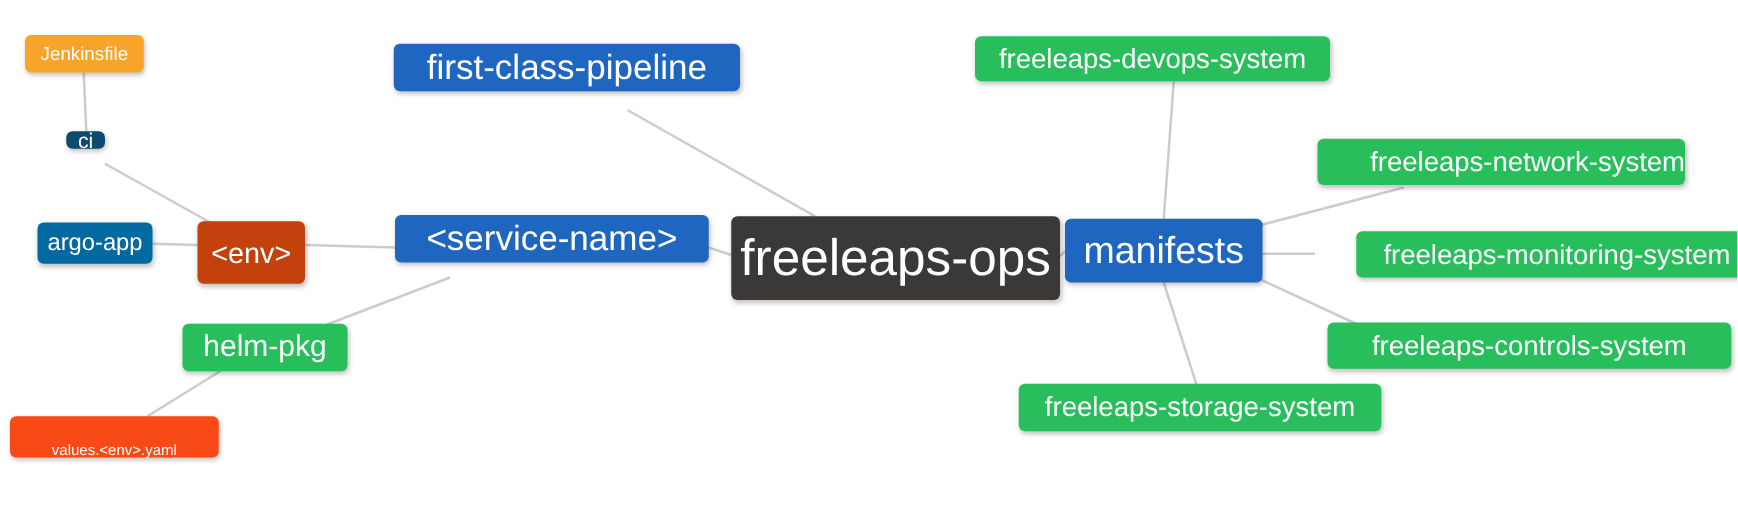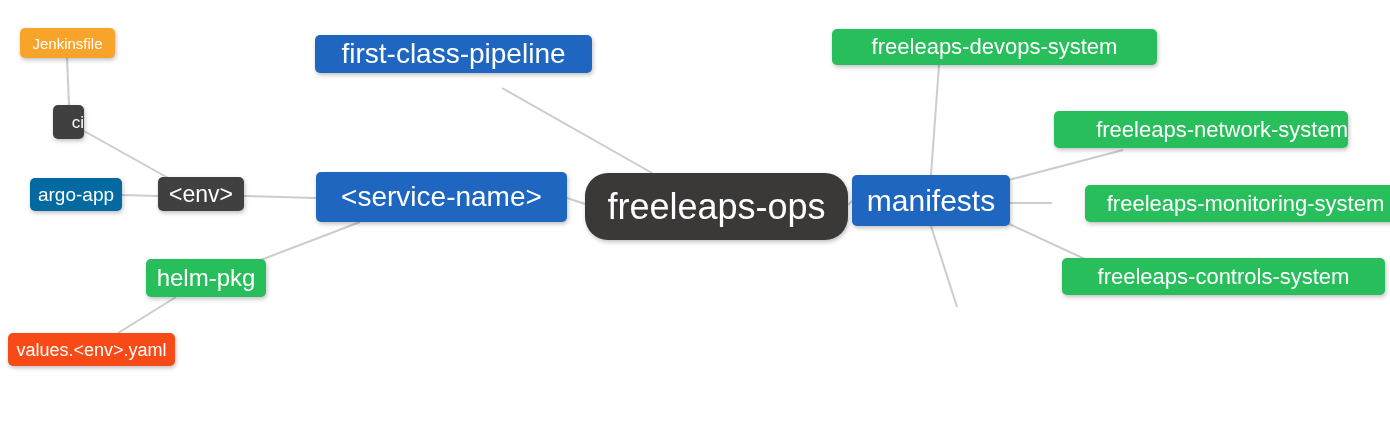--- a/index.html
+++ b/index.html
@@ -52,52 +52,55 @@
       <line x1="848" y1="205" x2="852" y2="201" stroke="#cccccc" stroke-width="2"></line>
       <line x1="931" y1="175" x2="939" y2="65" stroke="#cccccc" stroke-width="2"></line>
       <line x1="1005" y1="181" x2="1123" y2="150" stroke="#cccccc" stroke-width="2"></line>
       <line x1="1005" y1="203" x2="1052" y2="203" stroke="#cccccc" stroke-width="2"></line>
       <line x1="1005" y1="222" x2="1087" y2="260" stroke="#cccccc" stroke-width="2"></line>
       <line x1="931" y1="226" x2="957" y2="307" stroke="#cccccc" stroke-width="2"></line>
     </svg>
 <div class="node" style="left: 20px; top: 28px; width: 95px; height: 30px; font-size: 15px; background: rgb(248, 164, 42); color: rgb(255, 255, 255);">
       <span>Jenkinsfile</span>
     </div>
-    <div class="node" style="left: 53px; top: 105px; width: 31px; height: 34px; font-size: 17px; background: #404040; color: rgb(255, 255, 255); justify-content: flex-end;">
+    <div class="node" style="left: 53px; top: 105px; width: 31px; height: 14px; font-size: 17px; background: #0c4a6e; color: rgb(255, 255, 255);">
       <span>ci</span>
     </div>
     <div class="node" style="left: 30px; top: 178px; width: 92px; height: 33px; font-size: 19px; background: #0369a1; color: rgb(255, 255, 255);">
       <span>argo-app</span>
     </div>
-    <div class="node" style="left: 158px; top: 177px; width: 86px; height: 34px; font-size: 23px; background: #404040; color: rgb(255, 255, 255);">
+    <div class="node" style="left: 158px; top: 177px; width: 86px; height: 50px; font-size: 23px; background: #c2410c; color: rgb(255, 255, 255);">
       <span>&lt;env&gt;</span>
     </div>
-    <div class="node" style="left: 146px; top: 259px; width: 120px; height: 38px; font-size: 24px; background: rgb(39, 190, 91); color: rgb(255, 255, 255);">
+    <div class="node" style="left: 146px; top: 259px; width: 132px; height: 38px; font-size: 24px; background: rgb(39, 190, 91); color: rgb(255, 255, 255);">
       <span>helm-pkg</span>
     </div>
-    <div class="node" style="left: 8px; top: 333px; width: 167px; height: 33px; font-size: 18px; background: rgb(247, 74, 22); color: rgb(255, 255, 255);">
+    <div class="node" style="left: 8px; top: 333px; width: 167px; height: 33px; font-size: 12px; background: rgb(247, 74, 22); color: rgb(255, 255, 255); align-items: flex-end;">
       <span>values.&lt;env&gt;.yaml</span>
     </div>
     <div class="node" style="left: 315px; top: 35px; width: 277px; height: 38px; font-size: 28px; background: rgb(30, 102, 192); color: rgb(255, 255, 255);">
       <span>first-class-pipeline</span>
     </div>
-    <div class="node" style="left: 316px; top: 172px; width: 251px; height: 50px; font-size: 28px; background: rgb(30, 102, 192); color: rgb(255, 255, 255); text-align: right;">
+    <div class="node" style="left: 316px; top: 172px; width: 251px; height: 38px; font-size: 28px; background: rgb(30, 102, 192); color: rgb(255, 255, 255); text-align: right;">
       <span>&lt;service-name&gt;</span>
     </div>
-    <div class="node" style="left: 585px; top: 173px; width: 263px; height: 67px; font-size: 36px; background: rgb(59, 56, 56); color: rgb(255, 255, 255); border-radius: 23px;">
+    <div class="node" style="left: 585px; top: 173px; width: 263px; height: 67px; font-size: 41px; background: rgb(59, 56, 56); color: rgb(255, 255, 255);">
       <span>freeleaps-ops</span>
     </div>
     <div class="node" style="left: 852px; top: 175px; width: 158px; height: 51px; font-size: 30px; background: rgb(30, 102, 192); color: rgb(255, 255, 255);">
       <span>manifests</span>
     </div>
-    <div class="node" style="left: 832px; top: 29px; width: 325px; height: 36px; font-size: 22px; background: rgb(39, 190, 91); color: rgb(255, 255, 255);">
+    <div class="node" style="left: 780px; top: 29px; width: 284px; height: 36px; font-size: 22px; background: rgb(39, 190, 91); color: rgb(255, 255, 255);">
       <span>freeleaps-devops-system</span>
     </div>
     <div class="node" style="left: 1054px; top: 111px; width: 294px; height: 37px; font-size: 22px; background: rgb(39, 190, 91); color: rgb(255, 255, 255); justify-content: flex-end;">
       <span>freeleaps-network-system</span>
     </div>
     <div class="node" style="left: 1052px; top: 185px; width: 321px; height: 37px; font-size: 22px; background: rgb(39, 190, 91); color: rgb(255, 255, 255); margin-left: 33px;">
       <span>freeleaps-monitoring-system</span>
     </div>
     <div class="node" style="left: 1062px; top: 258px; width: 323px; height: 37px; font-size: 22px; background: rgb(39, 190, 91); color: rgb(255, 255, 255);">
       <span>freeleaps-controls-system</span>
     </div>
+    <div class="node" style="left: 815px; top: 307px; width: 290px; height: 38px; font-size: 22px; background: rgb(39, 190, 91); color: rgb(255, 255, 255);">
+      <span>freeleaps-storage-system</span>
+    </div>
   </div>
 
 </body></html>

